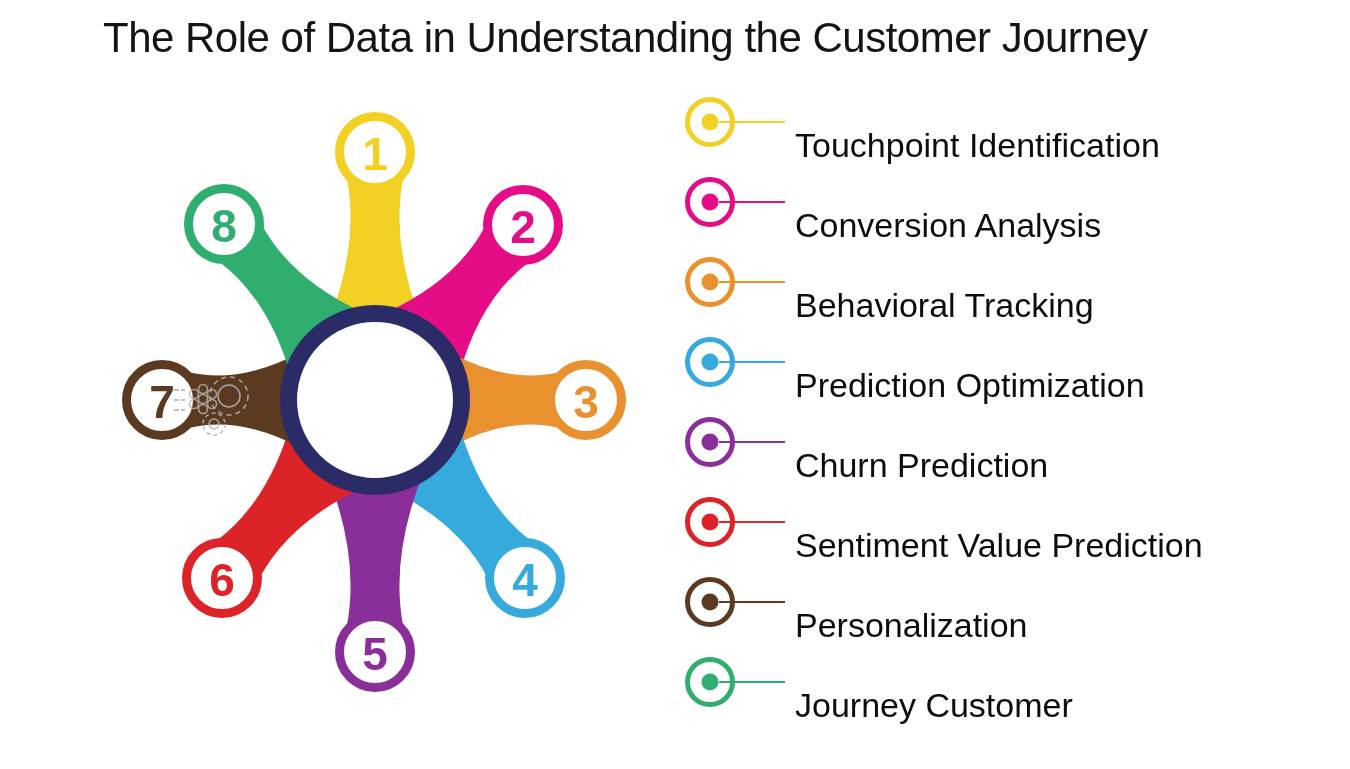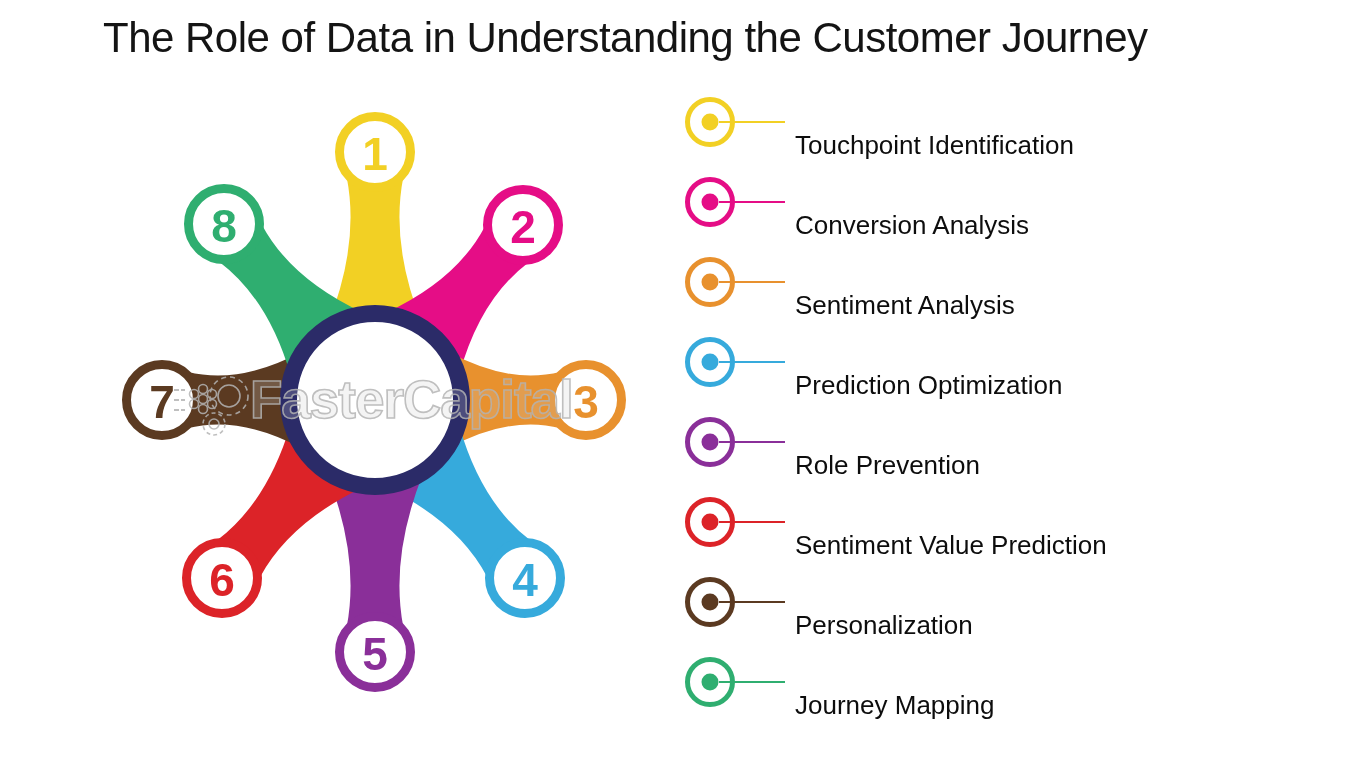--- a/index.html
+++ b/index.html
@@ -52,21 +52,21 @@
     white-space: nowrap;
     line-height: 84px;
   }
   #legend { position: absolute; left: 0; top: 0; z-index: 3; }
   .legend-row { position: absolute; left: 684px; height: 76px; }
   .legend-row svg { position: absolute; left: 0; top: 0; }
   .legend-label {
     position: absolute;
     left: 111px;
     top: 30px;
-    font-size: 26px;
+    font-size: 34px;
     font-weight: 400;
     color: #0d0d0d;
     white-space: nowrap;
     line-height: 38px;
   }
   .num-text {
     font-family: "Liberation Sans", sans-serif;
     font-weight: 700;
     font-size: 46px;
   }
@@ -126,21 +126,20 @@
           <circle cx="40" cy="46" r="4.5"></circle>
         </g>
 
         <circle cx="57" cy="38" r="19" stroke-dasharray="5 4"></circle>
         <circle cx="57" cy="38" r="11"></circle>
 
         <circle cx="42" cy="66" r="11" stroke-dasharray="4 3"></circle>
         <circle cx="42" cy="66" r="5"></circle>
       </g>
     </svg>
-    <span class="wm-text">FasterCapital</span>
   </div>
 
   <div id="legend">
       <div class="legend-row" style="top: 96px;">
         <svg width="102" height="52" viewBox="0 0 102 52">
           <circle cx="26" cy="26" r="22.5" fill="none" stroke="#f2d024" stroke-width="5"></circle>
           <circle cx="26" cy="26" r="8.5" fill="#f2d024"></circle>
           <line x1="35" y1="26" x2="101" y2="26" stroke="#f2d024" stroke-width="2"></line>
         </svg>
         <div class="legend-label">Touchpoint Identification</div>
@@ -152,37 +151,37 @@
           <line x1="35" y1="26" x2="101" y2="26" stroke="#e50d86" stroke-width="2"></line>
         </svg>
         <div class="legend-label">Conversion Analysis</div>
       </div>
       <div class="legend-row" style="top: 256px;">
         <svg width="102" height="52" viewBox="0 0 102 52">
           <circle cx="26" cy="26" r="22.5" fill="none" stroke="#e8912e" stroke-width="5"></circle>
           <circle cx="26" cy="26" r="8.5" fill="#e8912e"></circle>
           <line x1="35" y1="26" x2="101" y2="26" stroke="#e8912e" stroke-width="2"></line>
         </svg>
-        <div class="legend-label">Sentiment Analysis</div>
+        <div class="legend-label">Behavioral Tracking</div>
       </div>
       <div class="legend-row" style="top: 336px;">
         <svg width="102" height="52" viewBox="0 0 102 52">
           <circle cx="26" cy="26" r="22.5" fill="none" stroke="#36aadc" stroke-width="5"></circle>
           <circle cx="26" cy="26" r="8.5" fill="#36aadc"></circle>
           <line x1="35" y1="26" x2="101" y2="26" stroke="#36aadc" stroke-width="2"></line>
         </svg>
         <div class="legend-label">Prediction Optimization</div>
       </div>
       <div class="legend-row" style="top: 416px;">
         <svg width="102" height="52" viewBox="0 0 102 52">
           <circle cx="26" cy="26" r="22.5" fill="none" stroke="#8a2f99" stroke-width="5"></circle>
           <circle cx="26" cy="26" r="8.5" fill="#8a2f99"></circle>
           <line x1="35" y1="26" x2="101" y2="26" stroke="#8a2f99" stroke-width="2"></line>
         </svg>
-        <div class="legend-label">Role Prevention</div>
+        <div class="legend-label">Churn Prediction</div>
       </div>
       <div class="legend-row" style="top: 496px;">
         <svg width="102" height="52" viewBox="0 0 102 52">
           <circle cx="26" cy="26" r="22.5" fill="none" stroke="#dc2328" stroke-width="5"></circle>
           <circle cx="26" cy="26" r="8.5" fill="#dc2328"></circle>
           <line x1="35" y1="26" x2="101" y2="26" stroke="#dc2328" stroke-width="2"></line>
         </svg>
         <div class="legend-label">Sentiment Value Prediction</div>
       </div>
       <div class="legend-row" style="top: 576px;">
@@ -192,17 +191,17 @@
           <line x1="35" y1="26" x2="101" y2="26" stroke="#5b3a21" stroke-width="2"></line>
         </svg>
         <div class="legend-label">Personalization</div>
       </div>
       <div class="legend-row" style="top: 656px;">
         <svg width="102" height="52" viewBox="0 0 102 52">
           <circle cx="26" cy="26" r="22.5" fill="none" stroke="#2fae70" stroke-width="5"></circle>
           <circle cx="26" cy="26" r="8.5" fill="#2fae70"></circle>
           <line x1="35" y1="26" x2="101" y2="26" stroke="#2fae70" stroke-width="2"></line>
         </svg>
-        <div class="legend-label">Journey Mapping</div>
+        <div class="legend-label">Journey Customer</div>
       </div>
     </div>
 
 </div>
 
 </body></html>

